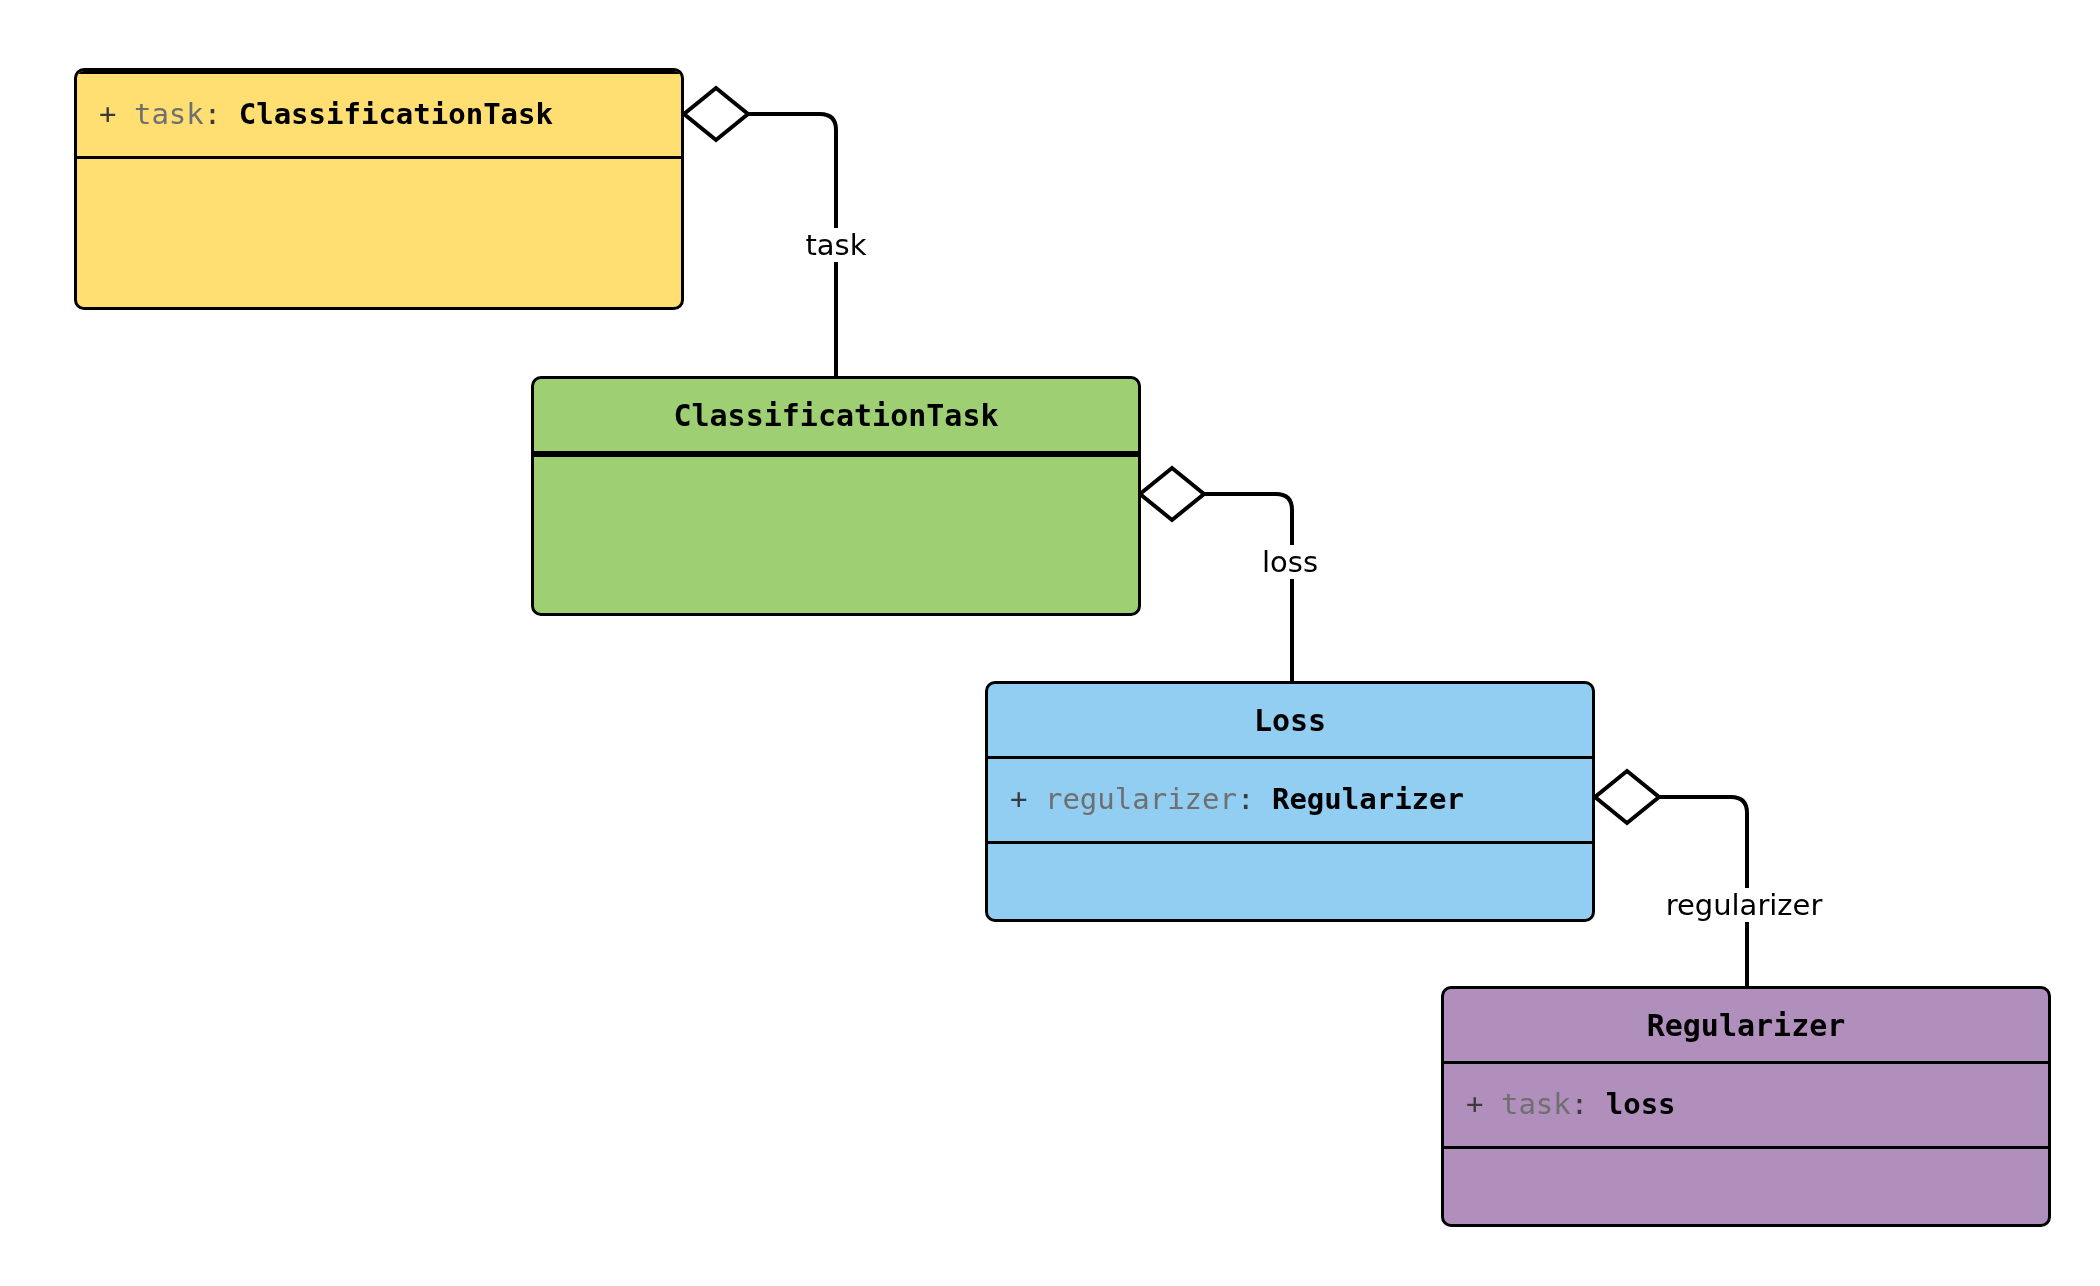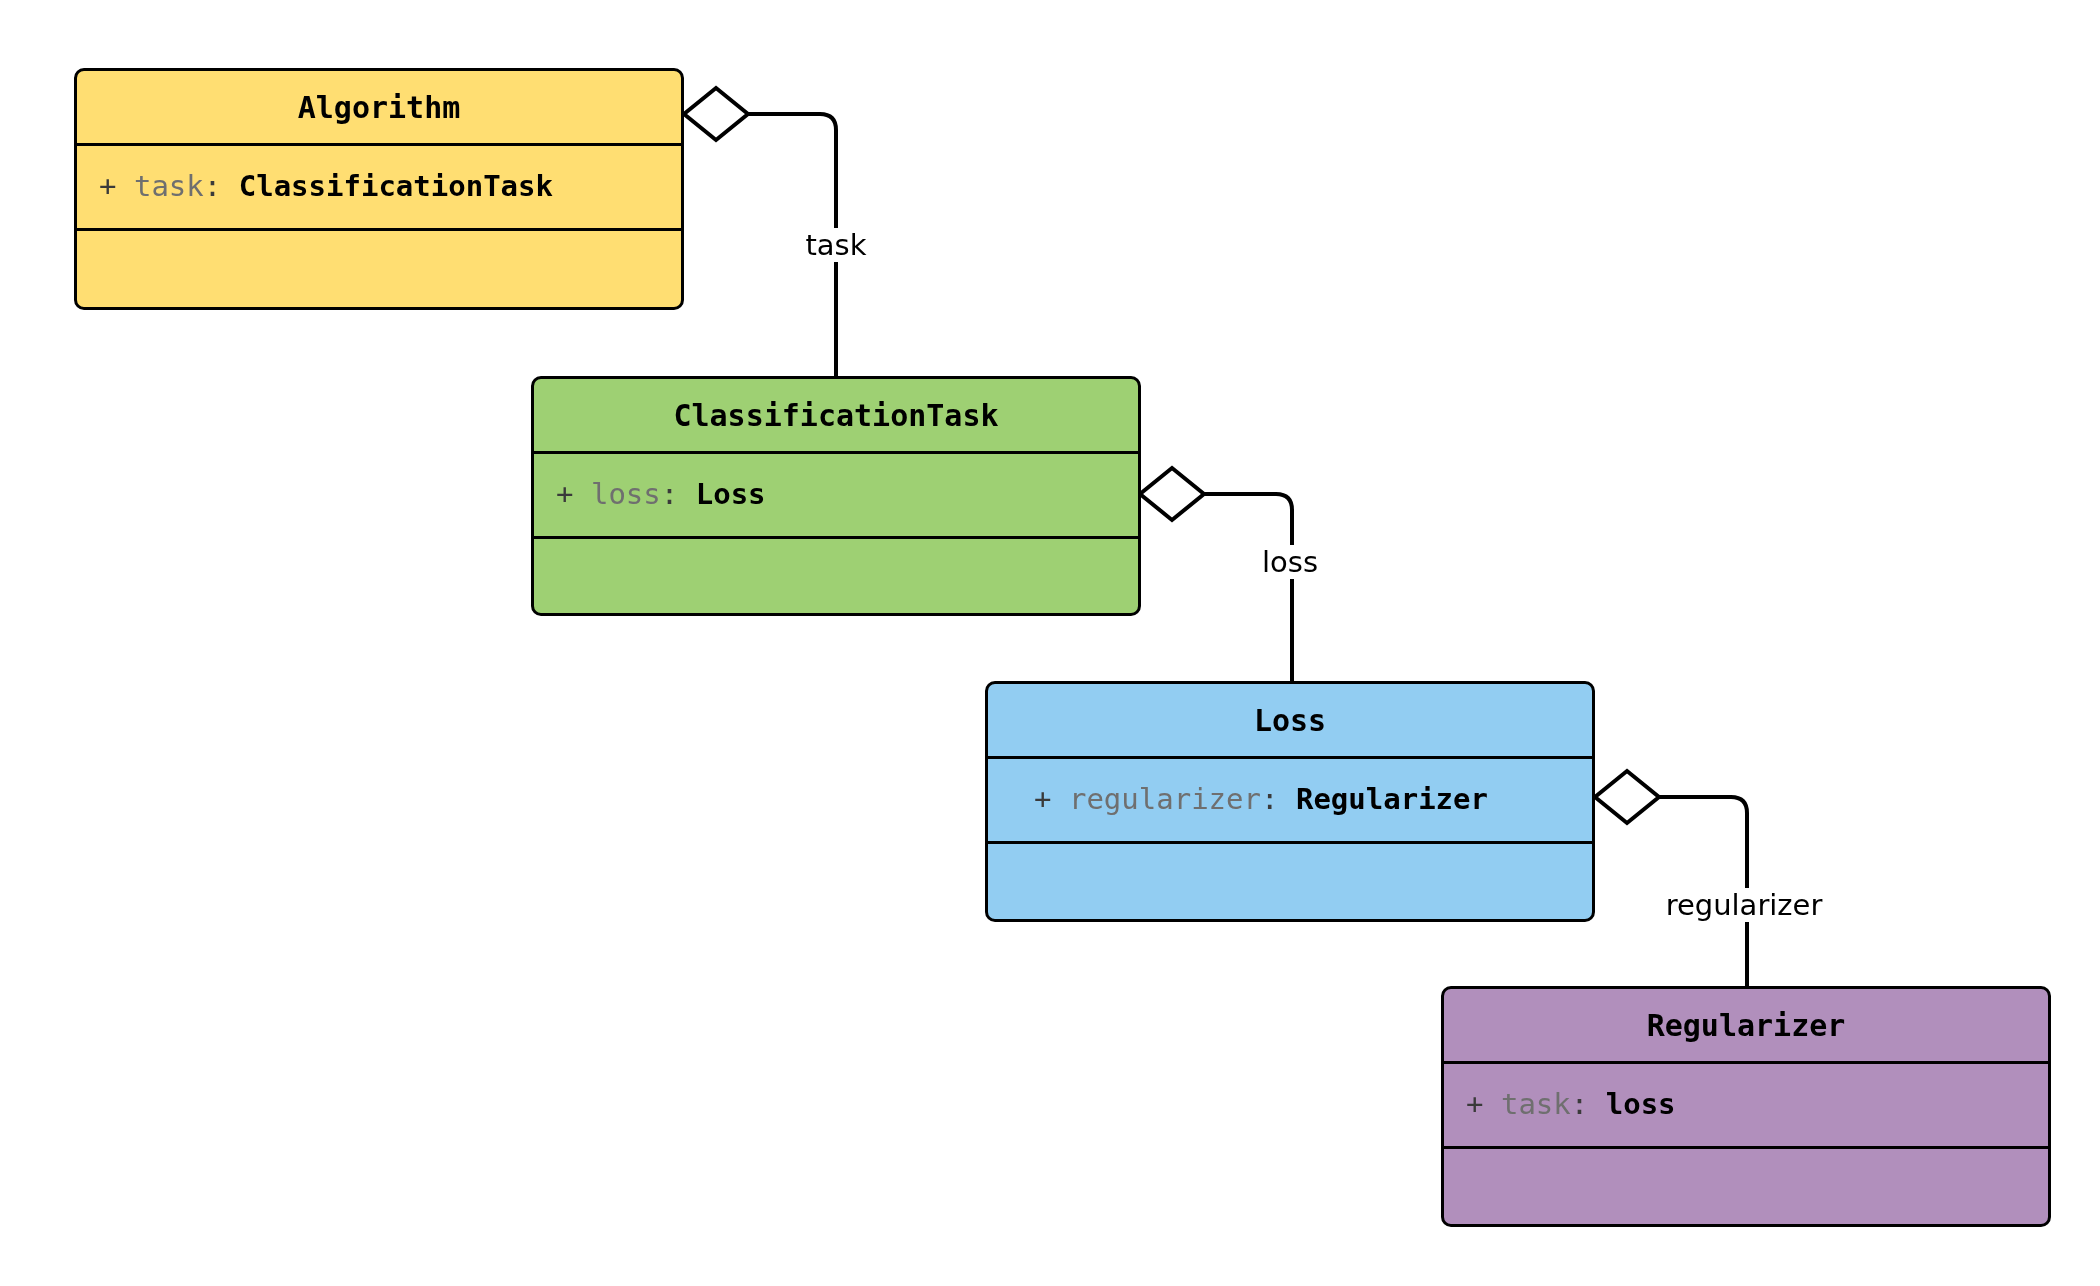--- a/index.html
+++ b/index.html
@@ -104,43 +104,39 @@
       <path d="M 1204 494 L 1276 494 Q 1292 494 1292 510 L 1292 681" fill="none" stroke="#000000" stroke-width="4"></path>
       <polygon points="1172,468 1204,494 1172,520 1140,494" fill="#ffffff" stroke="#000000" stroke-width="4"></polygon>
     </g>
     <g>
       <path d="M 1659 797 L 1731 797 Q 1747 797 1747 813 L 1747 986" fill="none" stroke="#000000" stroke-width="4"></path>
       <polygon points="1627,771 1659,797 1627,823 1595,797" fill="#ffffff" stroke="#000000" stroke-width="4"></polygon>
     </g>
   </svg>
 
   <div class="uml-class" style="left:74px; top:68px; width:610px; height:242px; background:#FFDE72;">
-    <div class="uml-title" style="height:72px;">Algorithm</div>
     <div class="uml-divider"></div>
     <div class="uml-attrs" style="height:82px;">
       <div class="uml-attr"><span class="attr-vis">+</span><span> </span><span class="attr-name">task</span><span class="attr-colon">:</span><span> </span><span class="attr-type">ClassificationTask</span></div>
     </div>
     <div class="uml-divider"></div>
     <div class="uml-methods"></div>
   </div>
 
   <div class="uml-class" style="left:531px; top:376px; width:610px; height:240px; background:#9ED073;">
     <div class="uml-title" style="height:72px;">ClassificationTask</div>
     <div class="uml-divider"></div>
-    <div class="uml-attrs" style="height:82px;">
-      <div class="uml-attr"><span class="attr-vis">+</span><span> </span><span class="attr-name">loss</span><span class="attr-colon">:</span><span> </span><span class="attr-type">Loss</span></div>
-    </div>
     <div class="uml-divider"></div>
     <div class="uml-methods"></div>
   </div>
 
   <div class="uml-class" style="left:985px; top:681px; width:610px; height:241px; background:#92CDF2;">
     <div class="uml-title" style="height:72px;">Loss</div>
     <div class="uml-divider"></div>
-    <div class="uml-attrs" style="height:82px;margin-left:24px;">
+    <div class="uml-attrs" style="height:82px;">
       <div class="uml-attr"><span class="attr-vis">+</span><span> </span><span class="attr-name">regularizer</span><span class="attr-colon">:</span><span> </span><span class="attr-type">Regularizer</span></div>
     </div>
     <div class="uml-divider"></div>
     <div class="uml-methods"></div>
   </div>
 
   <div class="uml-class" style="left:1441px; top:986px; width:610px; height:241px; background:#B18FBC;">
     <div class="uml-title" style="height:72px;">Regularizer</div>
     <div class="uml-divider"></div>
     <div class="uml-attrs" style="height:82px;">

